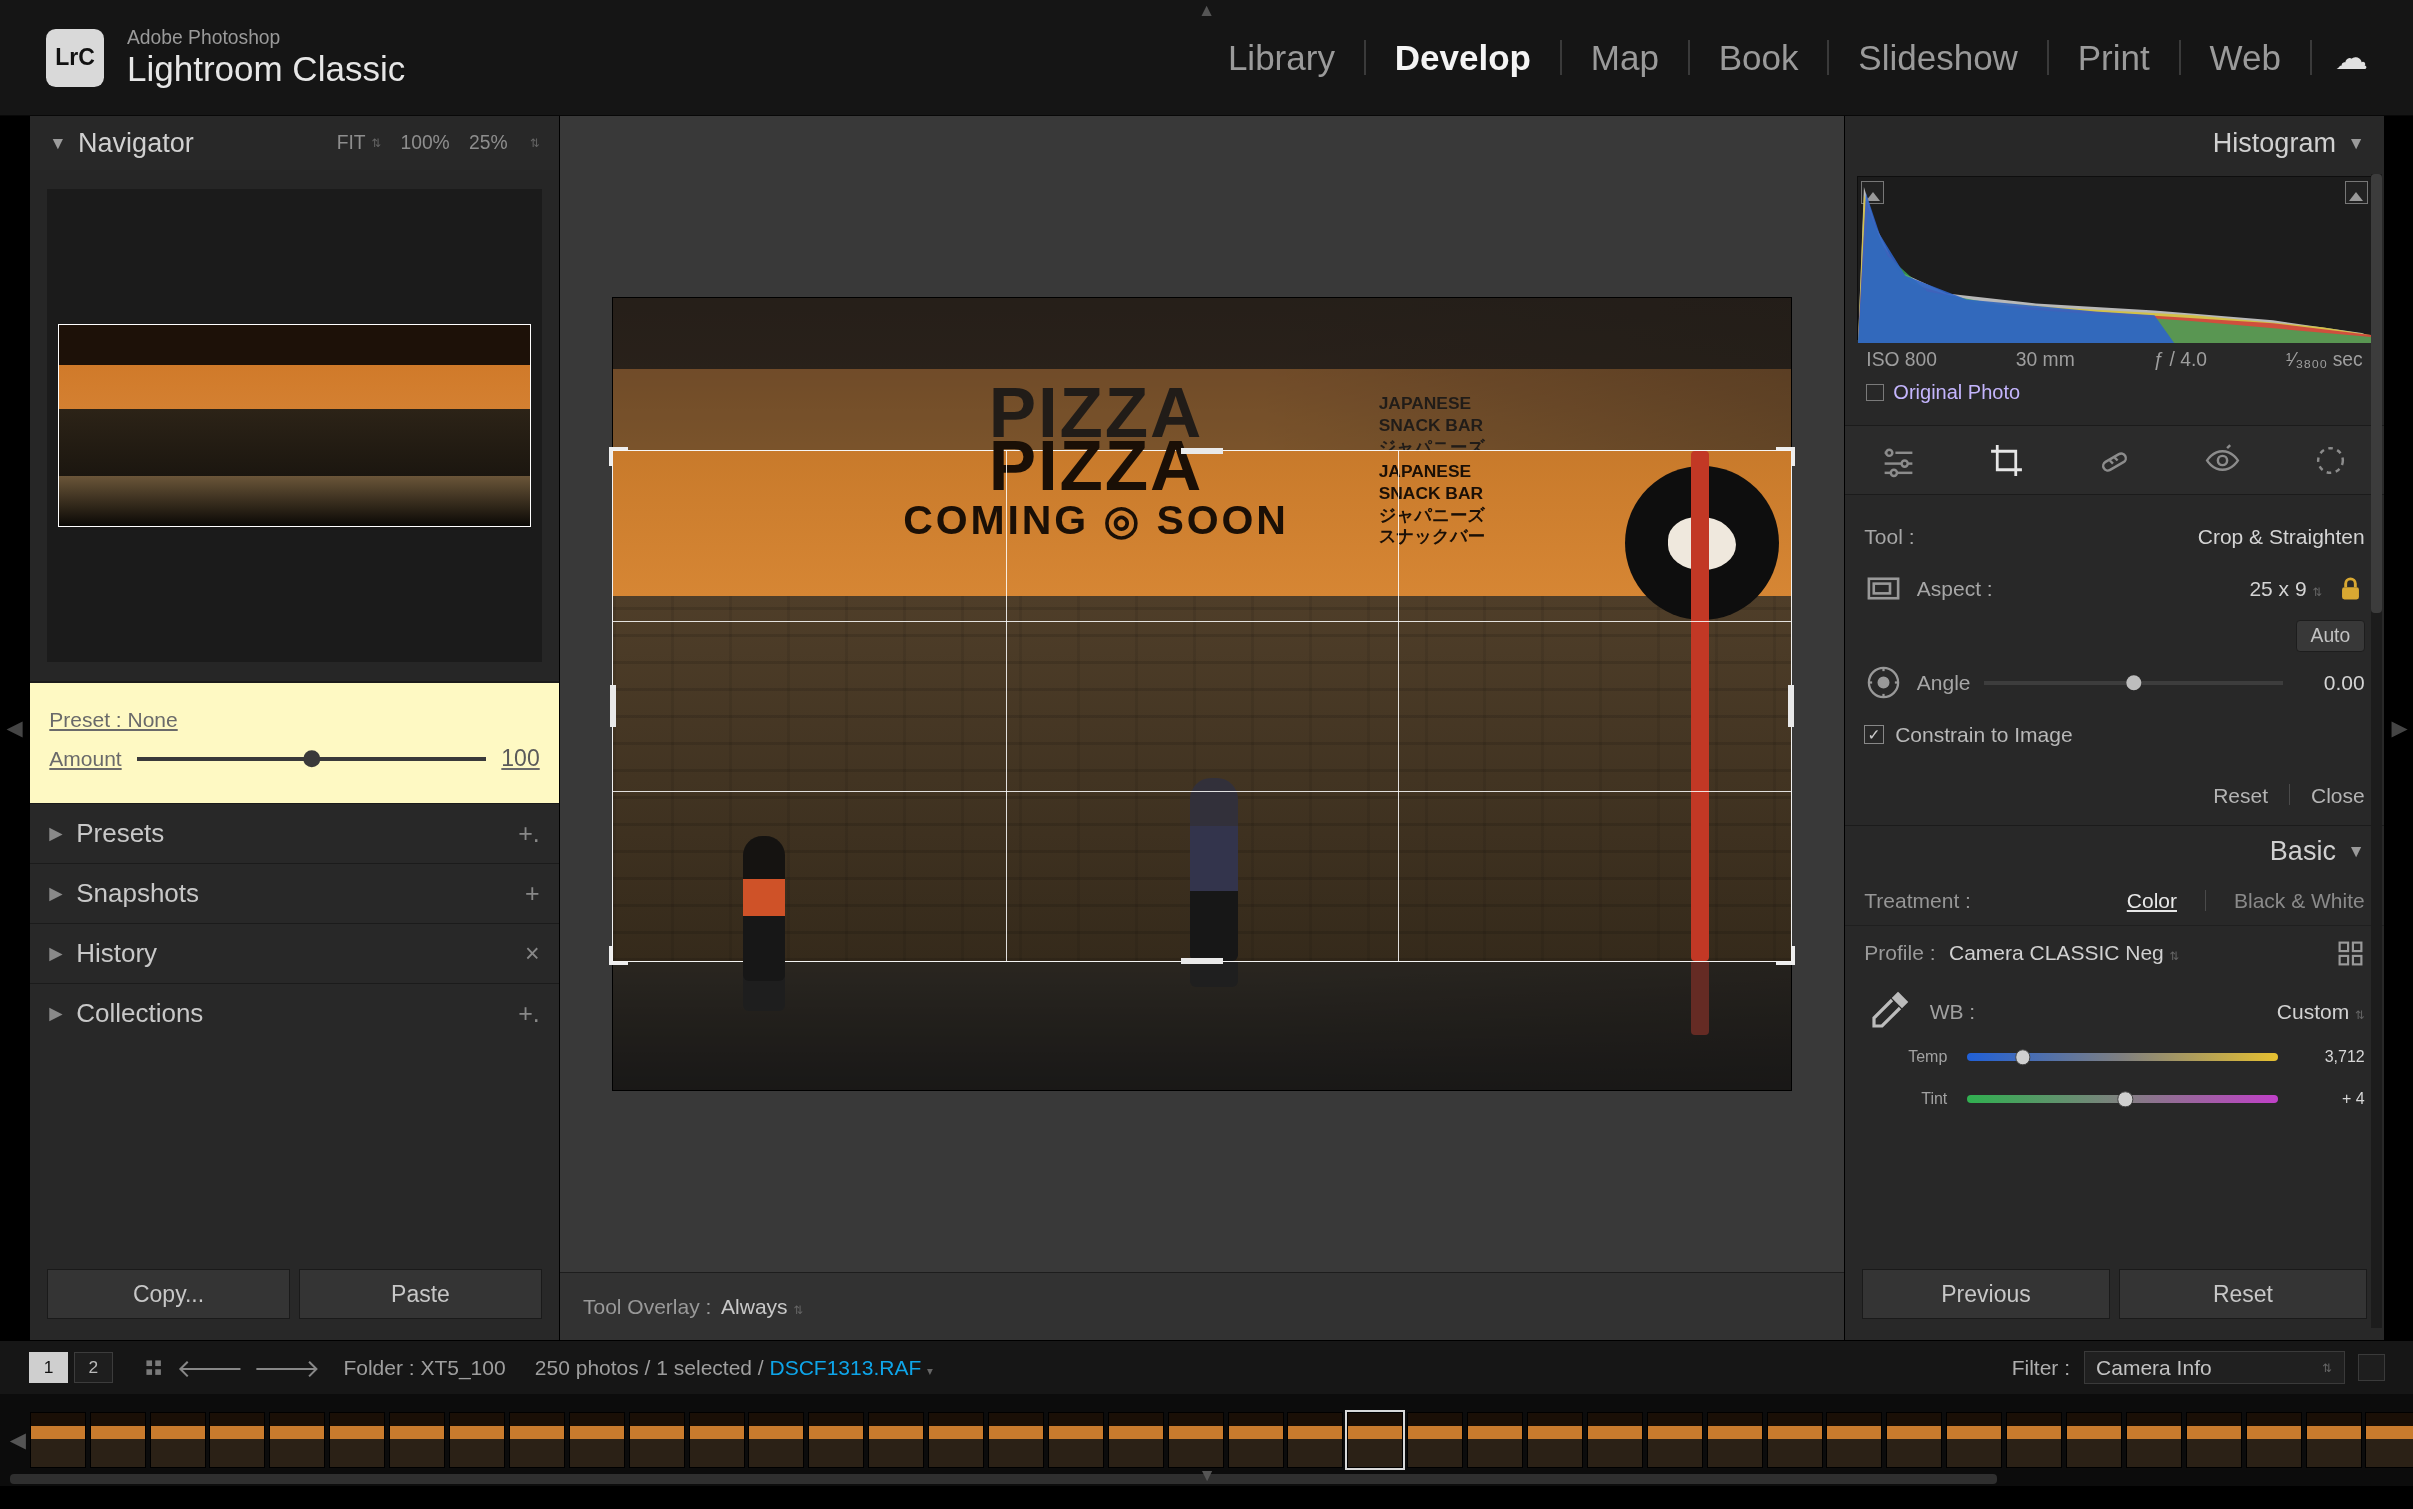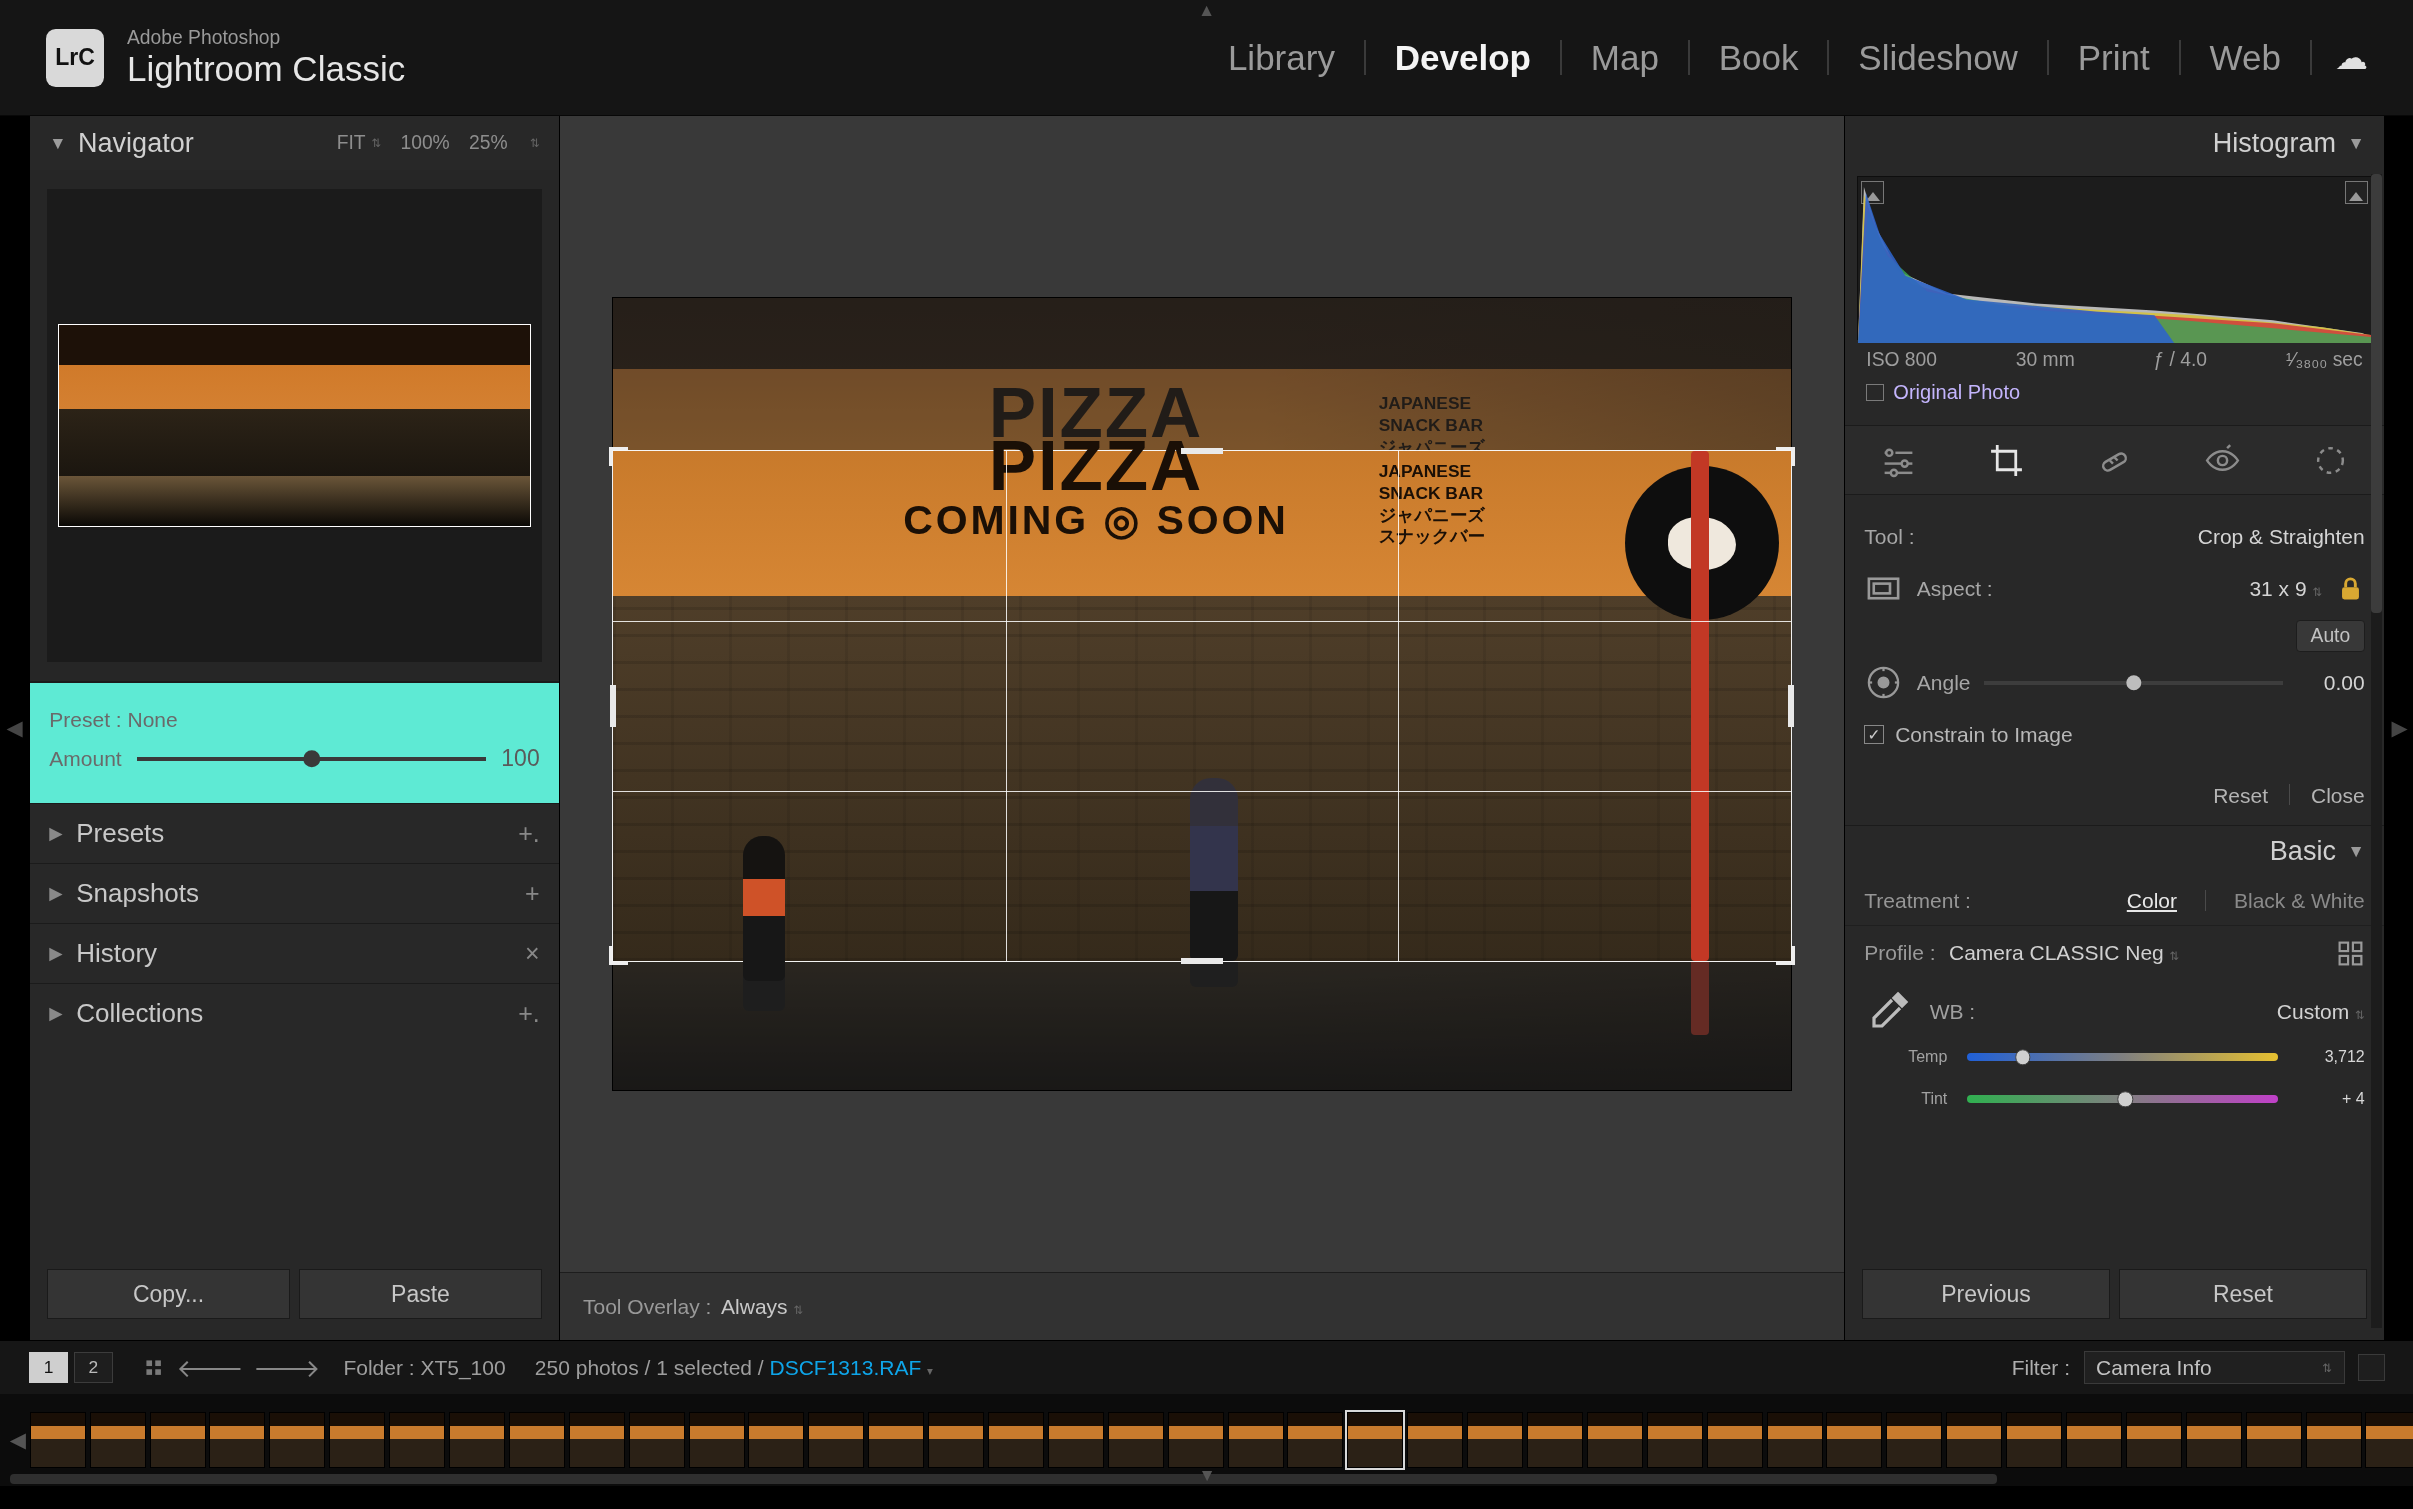--- a/index.html
+++ b/index.html
@@ -30,21 +30,21 @@
   .panel-header { height:54px; display:flex; align-items:center; padding:0 19.3px; font-size:27px; color:#d0d0d0; }
   .panel-header .tri { font-size:17.4px; margin-right:11.6px; color:#9c9c9c; }
   .nav-zoom { margin-left:auto; display:flex; gap:19.3px; font-size:19.3px; color:#8e8e8e; align-items:center;}
   .nav-zoom span { display:flex; align-items:center; gap:5.8px;}
   .zoom-caret{font-size:11.6px;color:#666;}
   
   .nav-thumb-wrap { padding:19.3px 17.4px; height:512px; background:#262626; border-bottom:1.9px solid #1b1b1b;}
   .nav-thumb { width:100%; height:100%; background:#1b1b1b; display:flex; align-items:center; justify-content:center; }
   .nav-img { width:473px; height:203px; border:1.9px solid #fff; background:linear-gradient(to bottom,#1d1108 0%, #1d1108 20%, #d07a2a 20%, #d48031 42%, #2c2317 42%, #1b160f 75%, #6b5639 75%, #0a0805 100%); position:relative;}
   
-  .preset-box { border-top:1.9px solid #1b1b1b; padding:17.4px 19.3px 25px; background:#5eead4; color:#6a6a6a;}
+  .preset-box { border-top:1.9px solid #1b1b1b; padding:17.4px 19.3px 25px; background:#fef9c3; color:#6a6a6a;text-decoration:underline;}
   .preset-box .row { display:flex; align-items:center; height:39px; font-size:21px;}
   .preset-slider { flex:1; height:3.9px; background:#3a3a3a; margin:0 15.4px; position:relative;}
   .preset-knob { position:absolute; left:50%; top:50%; transform:translate(-50%,-50%); width:17.4px; height:17.4px; background:#3a3a3a; border-radius:50%;}
   .preset-val { color:#5a5a5a; font-size:23px;}
 
   .acc { height:60px; display:flex; align-items:center; padding:0 19.3px; font-size:26px; color:#c8c8c8; border-top:1.9px solid #1b1b1b; cursor:pointer;}
   .acc .tri { font-size:17.4px; margin-right:13.5px; color:#8a8a8a;}
   .acc .end { margin-left:auto; font-size:25px; color:#888; font-weight:300;}
   
   .left-spacer { flex:1; }
@@ -428,21 +428,21 @@
         <span class="rval">Crop &amp; Straighten</span>
       </div>
       <div class="cp-row">
         <div class="ico-sm">
             <svg viewBox="0 0 24 24" fill="none" stroke="currentColor" stroke-width="1.6">
               <rect x="3" y="6" width="18" height="12"></rect>
               <rect x="6" y="9" width="10" height="6"></rect>
             </svg>
           </div>
         <span class="lab">Aspect :</span>
-        <span class="rval"><span>31 x 9</span> <span class="zoom-caret">⇅</span></span>
+        <span class="rval"><span>25 x 9</span> <span class="zoom-caret">⇅</span></span>
         <div class="lock"><svg viewBox="0 0 24 24">
               <rect x="5" y="11" width="14" height="10" rx="2" fill="#d8a832"></rect>
               <path d="M8 11V8a4 4 0 0 1 8 0v3" fill="none" stroke="#d8a832" stroke-width="2.4"></path>
             </svg></div>
       </div>
       <div class="cp-row" style="height:42px;justify-content:flex-end;">
         <div class="mini-btn">Auto</div>
       </div>
       <div class="cp-row">
         <div class="ico-sm">

